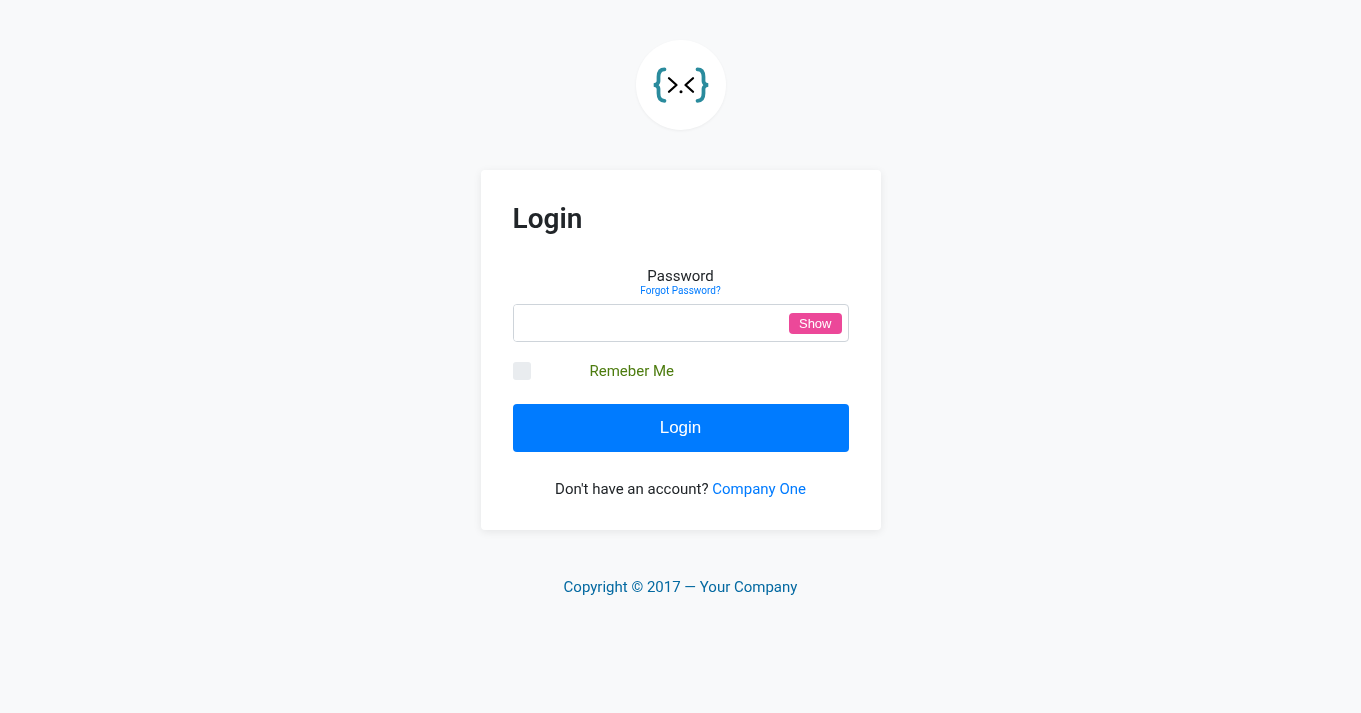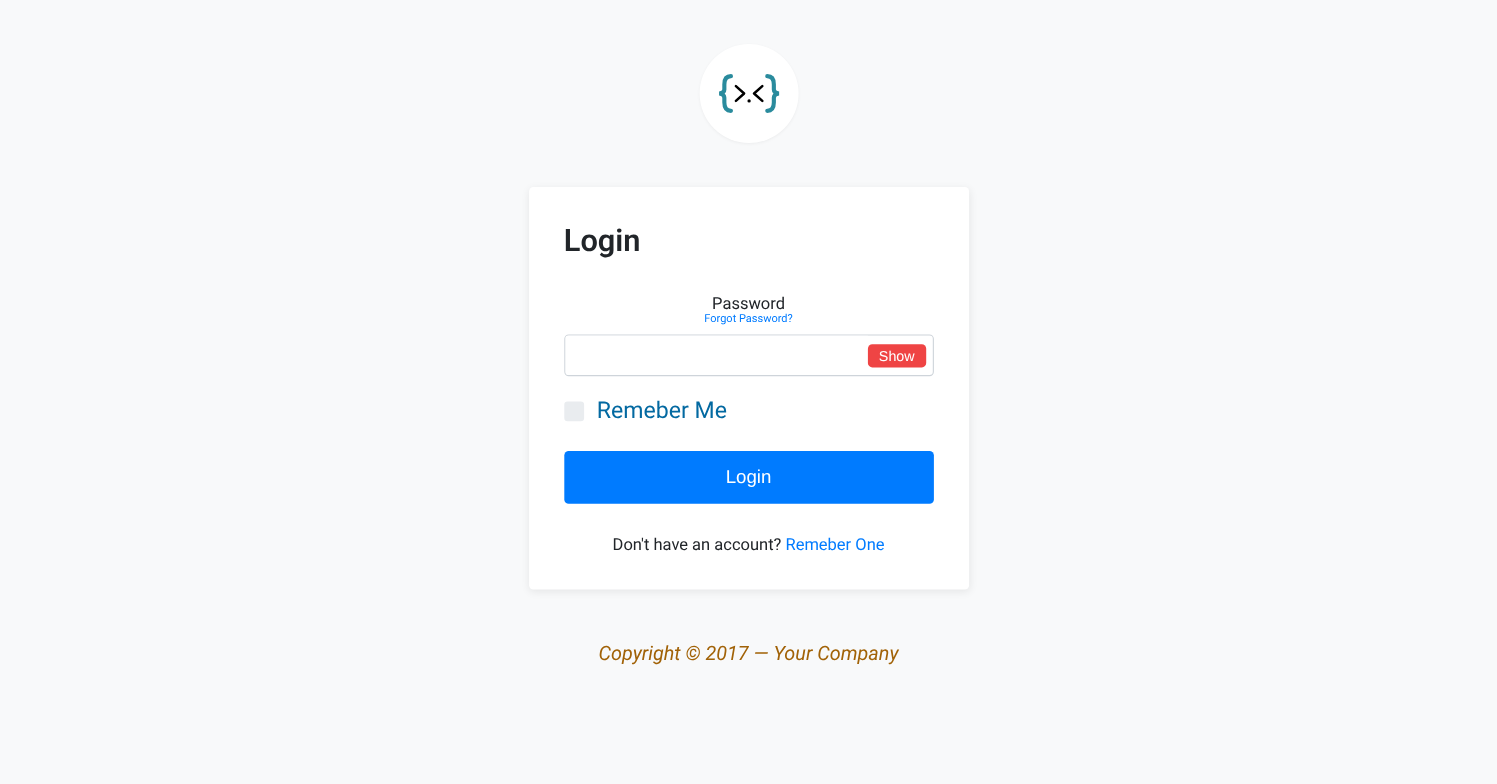--- a/index.html
+++ b/index.html
@@ -90,21 +90,21 @@
     }
     .input-group input {
       flex: 1;
       border: none;
       outline: none;
       padding: 8px 12px;
       font-size: 15px;
       height: 100%;
     }
     .show-btn {
-      background-color: #ef4444;
+      background-color: #ec4899;
       color: #fff;
       border: none;
       border-radius: 4px;
       padding: 3px 10px;
       font-size: 13px;
       cursor: pointer;
     }
     .checkbox-group {
       display: flex;
       align-items: center;
@@ -113,23 +113,24 @@
     }
     .checkbox-box {
       width: 18px;
       height: 18px;
       background-color: #e9ecef;
       border-radius: 3px;
       margin-right: 12px;
       cursor: pointer;
     }
     .checkbox-label {
-      font-size: 21px;
-      color: #0369a1;
+      font-size: 15px;
+      color: #4d7c0f;
       cursor: pointer;
+      margin-left: 47px;
     }
     .login-btn {
       width: 100%;
       background-color: #007bff;
       color: #fff;
       border: none;
       border-radius: 4px;
       padding: 14px;
       font-size: 17px;
       cursor: pointer;
@@ -140,23 +141,22 @@
       font-size: 15px;
       color: #212529;
     }
     .create-link {
       color: #007bff;
       text-decoration: none;
       cursor: pointer;
     }
     .copyright {
       margin-top: 48px;
-      font-size: 18px;
-      color: #a16207;
-      font-style: italic;
+      font-size: 15px;
+      color: #0369a1;
     }
   </style>
 </head>
 <body>
 
 <div class="logo-container">
   <svg class="logo-svg" viewBox="0 0 80 50" xmlns="http://www.w3.org/2000/svg">
     <path d="M 18 4 Q 10 4 10 14 L 10 20 Q 10 24 4 25 Q 10 26 10 30 L 10 36 Q 10 46 18 46" stroke="#2a8b9d" stroke-width="5" fill="none" stroke-linecap="round"></path>
     <path d="M 62 4 Q 70 4 70 14 L 70 20 Q 70 24 76 25 Q 70 26 70 30 L 70 36 Q 70 46 62 46" stroke="#2a8b9d" stroke-width="5" fill="none" stroke-linecap="round"></path>
     <path d="M 24 16 L 34 25 L 24 34" stroke="#000" stroke-width="3" fill="none" stroke-linecap="round" stroke-linejoin="round"></path>
@@ -181,17 +181,17 @@
   </div>
 
   <div class="checkbox-group">
     <div class="checkbox-box"></div>
     <label class="checkbox-label">Remeber Me</label>
   </div>
 
   <button class="login-btn">Login</button>
 
   <div class="footer-text">
-    <span>Don't have an account? </span><a class="create-link">Remeber One</a>
+    <span>Don't have an account? </span><a class="create-link">Company One</a>
   </div>
 </div>
 
 <div class="copyright">Copyright © 2017 — Your Company</div>
 
 </body></html>

